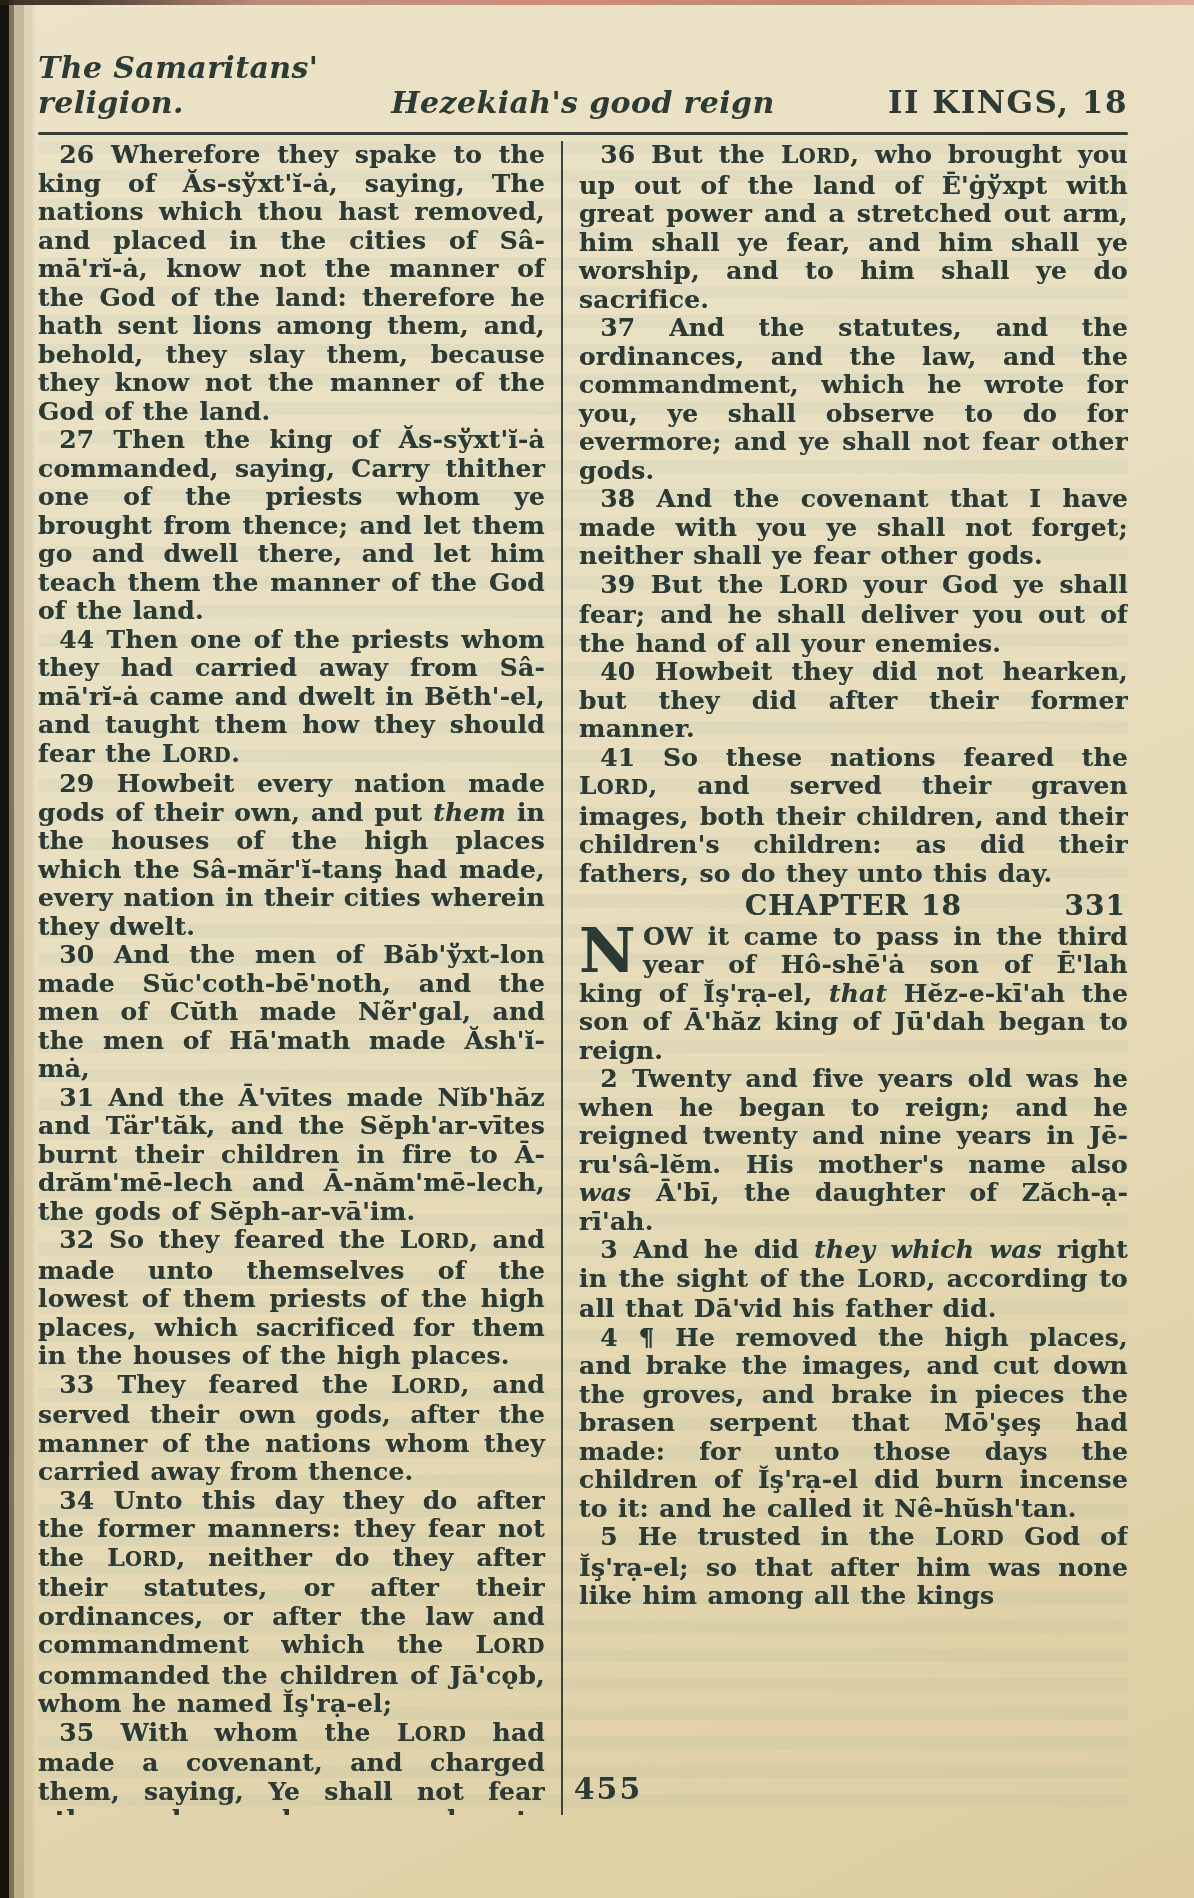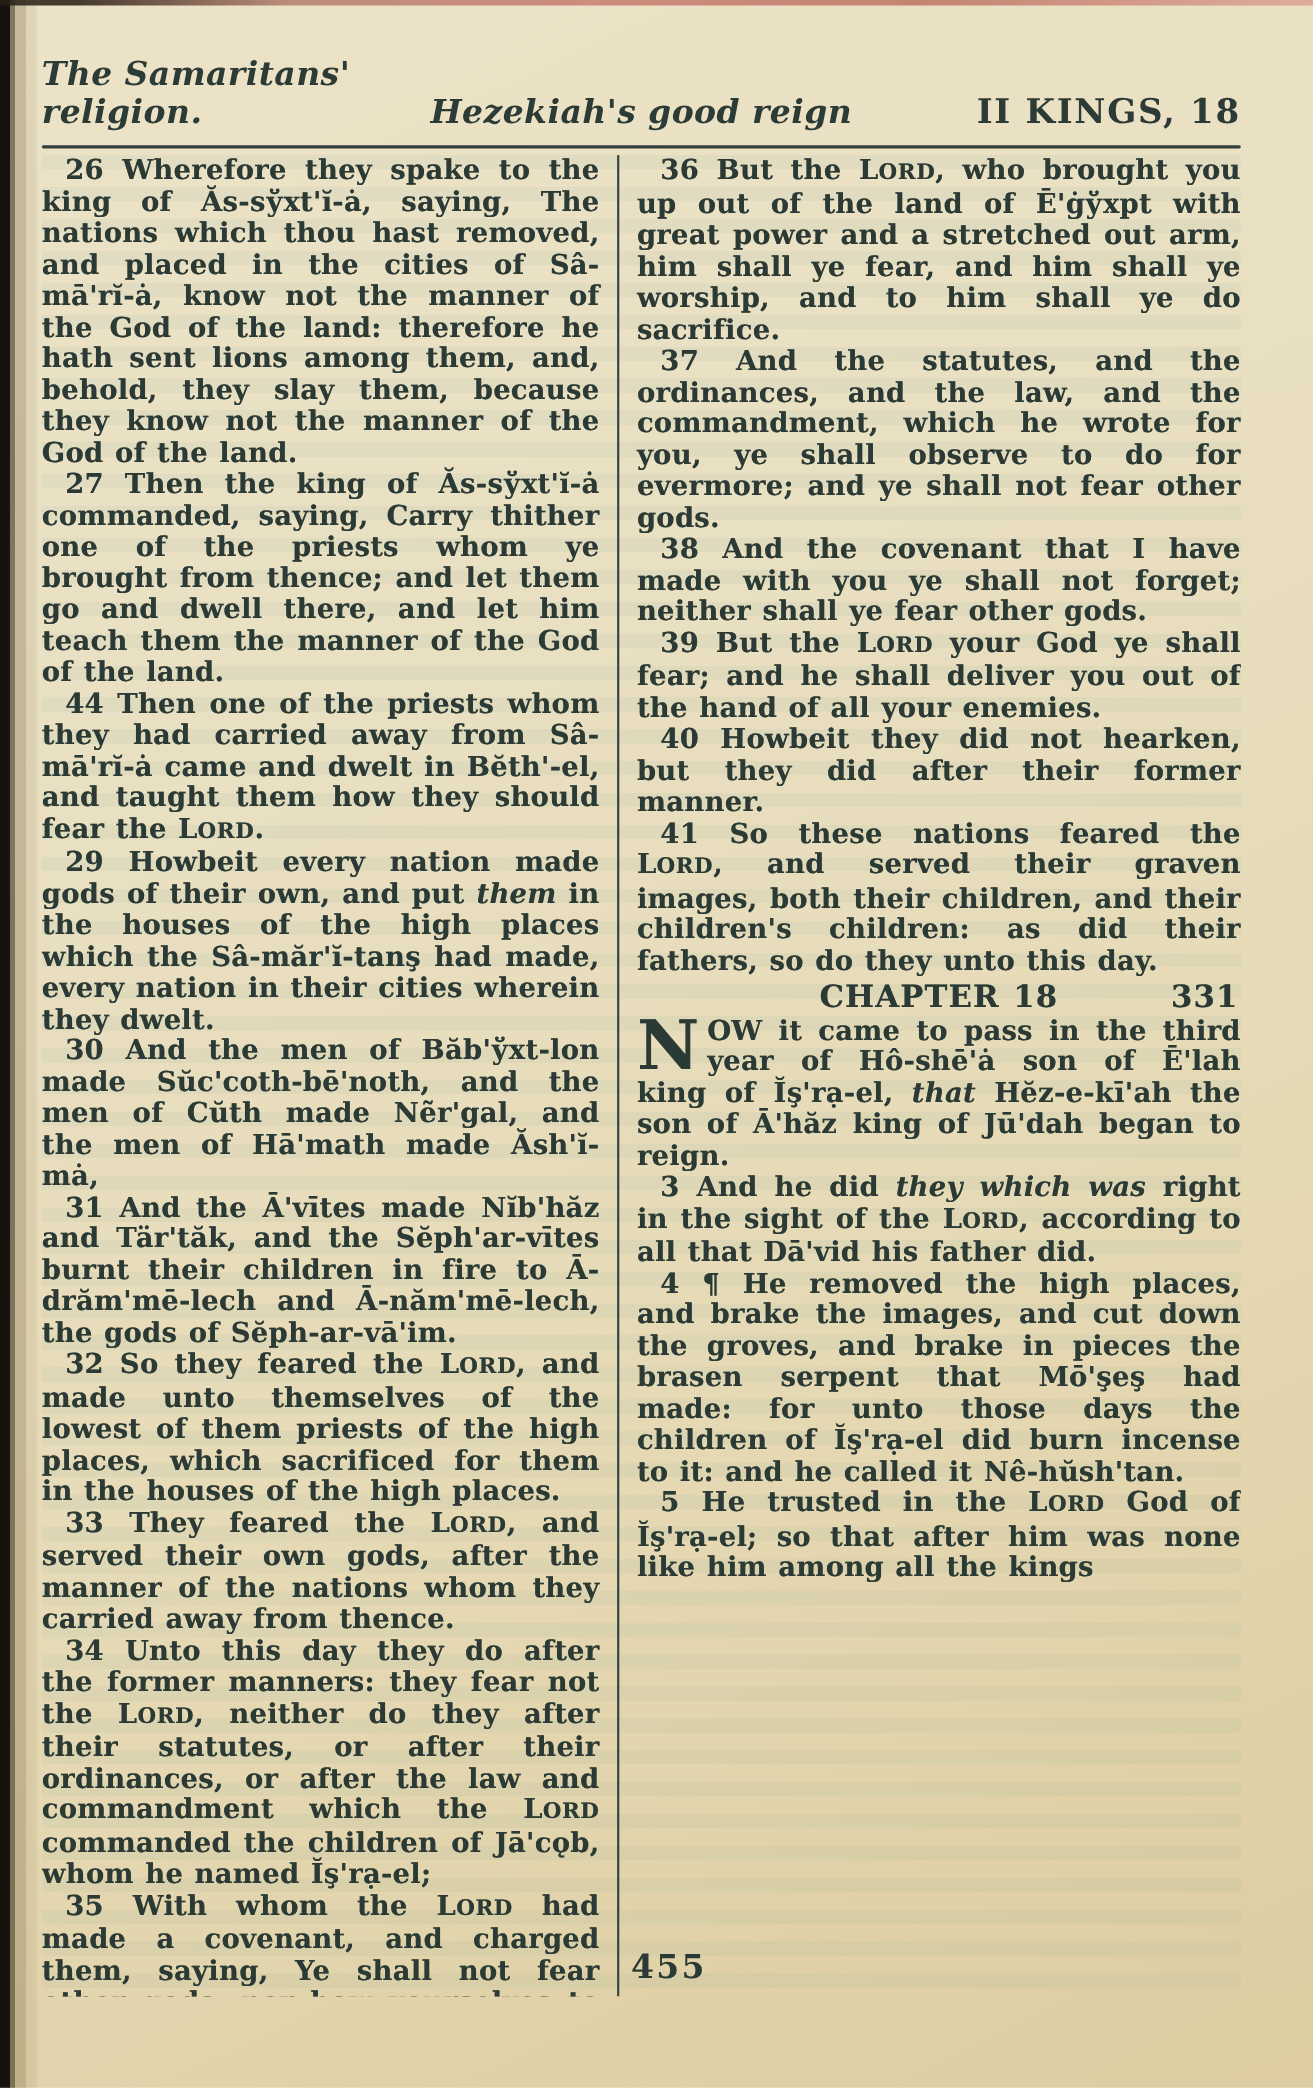--- a/index.html
+++ b/index.html
@@ -89,20 +89,21 @@
             <p class="verse"><span class="vnum">39</span> But the <span class="lord">L<span class="sc">ORD</span></span> your God ye shall fear; and he shall deliver you out of the hand of all your enemies.</p>
             <p class="verse"><span class="vnum">40</span> Howbeit they did not hearken, but they did after their former manner.</p>
             <p class="verse"><span class="vnum">41</span> So these nations feared the <span class="lord">L<span class="sc">ORD</span></span>, and served their graven images, both their children, and their children's children: as did their fathers, so do they unto this day.</p>
           </div>
         <div class="chapter-line">
           <span>CHAPTER 18</span>
           <span class="chapter-ref">331</span>
         </div>
         <p class="verse dropv" id="verse1P"><span class="dropcap">N</span>OW it came to pass in the third year of Hô-shē'ȧ son of Ē'lah king of Ĭş'rạ-el, <i>that</i> Hĕz-e-kī'ah the son of Ā'hăz king of Jū'dah began to reign.</p>
         <div id="rightBottom">
+            <p class="verse"><span class="vnum">2</span> Twenty and five years old was he when he began to reign; and he reigned twenty and nine years in Jē-ru'sâ-lĕm.  His mother's name also <i>was</i> Ā'bī, the daughter of Zăch-ạ-rī'ah.</p>
             <p class="verse"><span class="vnum">3</span> And he did <i>they which was</i> right in the sight of the <span class="lord">L<span class="sc">ORD</span></span>, according to all that Dā'vid his father did.</p>
             <p class="verse"><span class="vnum">4</span> ¶ He removed the high places, and brake the images, and cut down the groves, and brake in pieces the brasen serpent that Mō'şeş had made: for unto those days the children of Ĭş'rạ-el did burn incense to it: and he called it Nê-hŭsh'tan.</p>
             <p class="verse"><span class="vnum">5</span> He trusted in the <span class="lord">L<span class="sc">ORD</span></span> God of Ĭş'rạ-el; so that after him was none like him among all the kings</p>
           </div>
       </div>
     </div>
 
     <div class="page-num">455</div>
   </div>
 </div>

